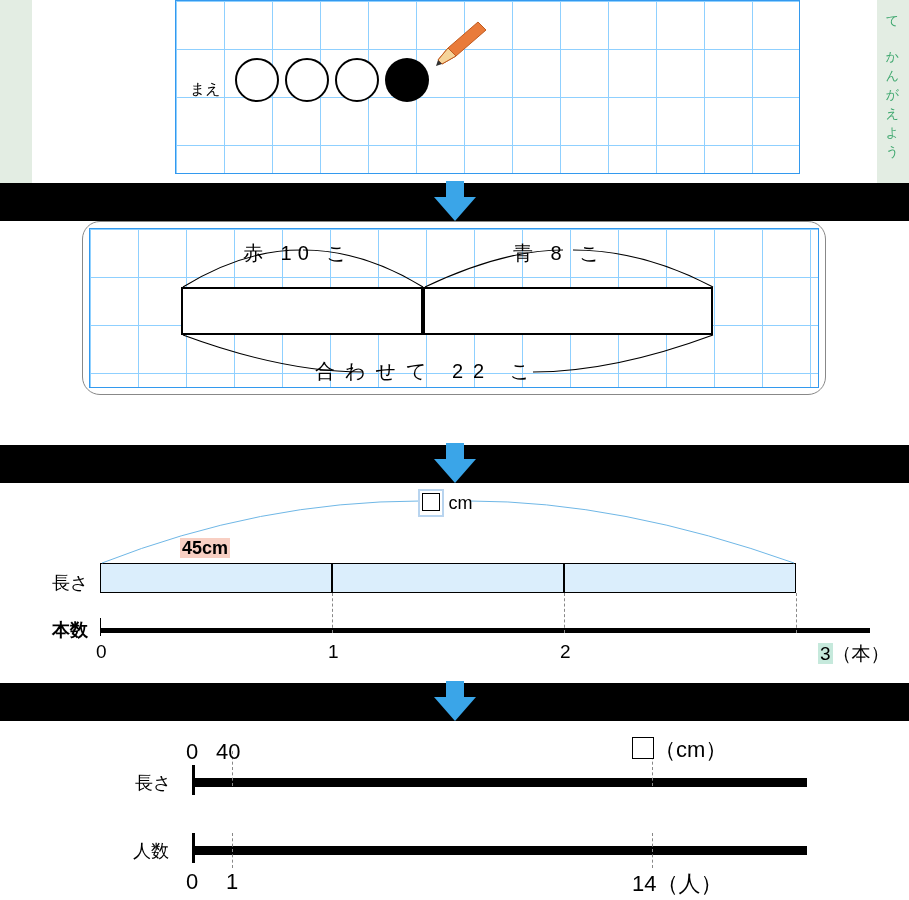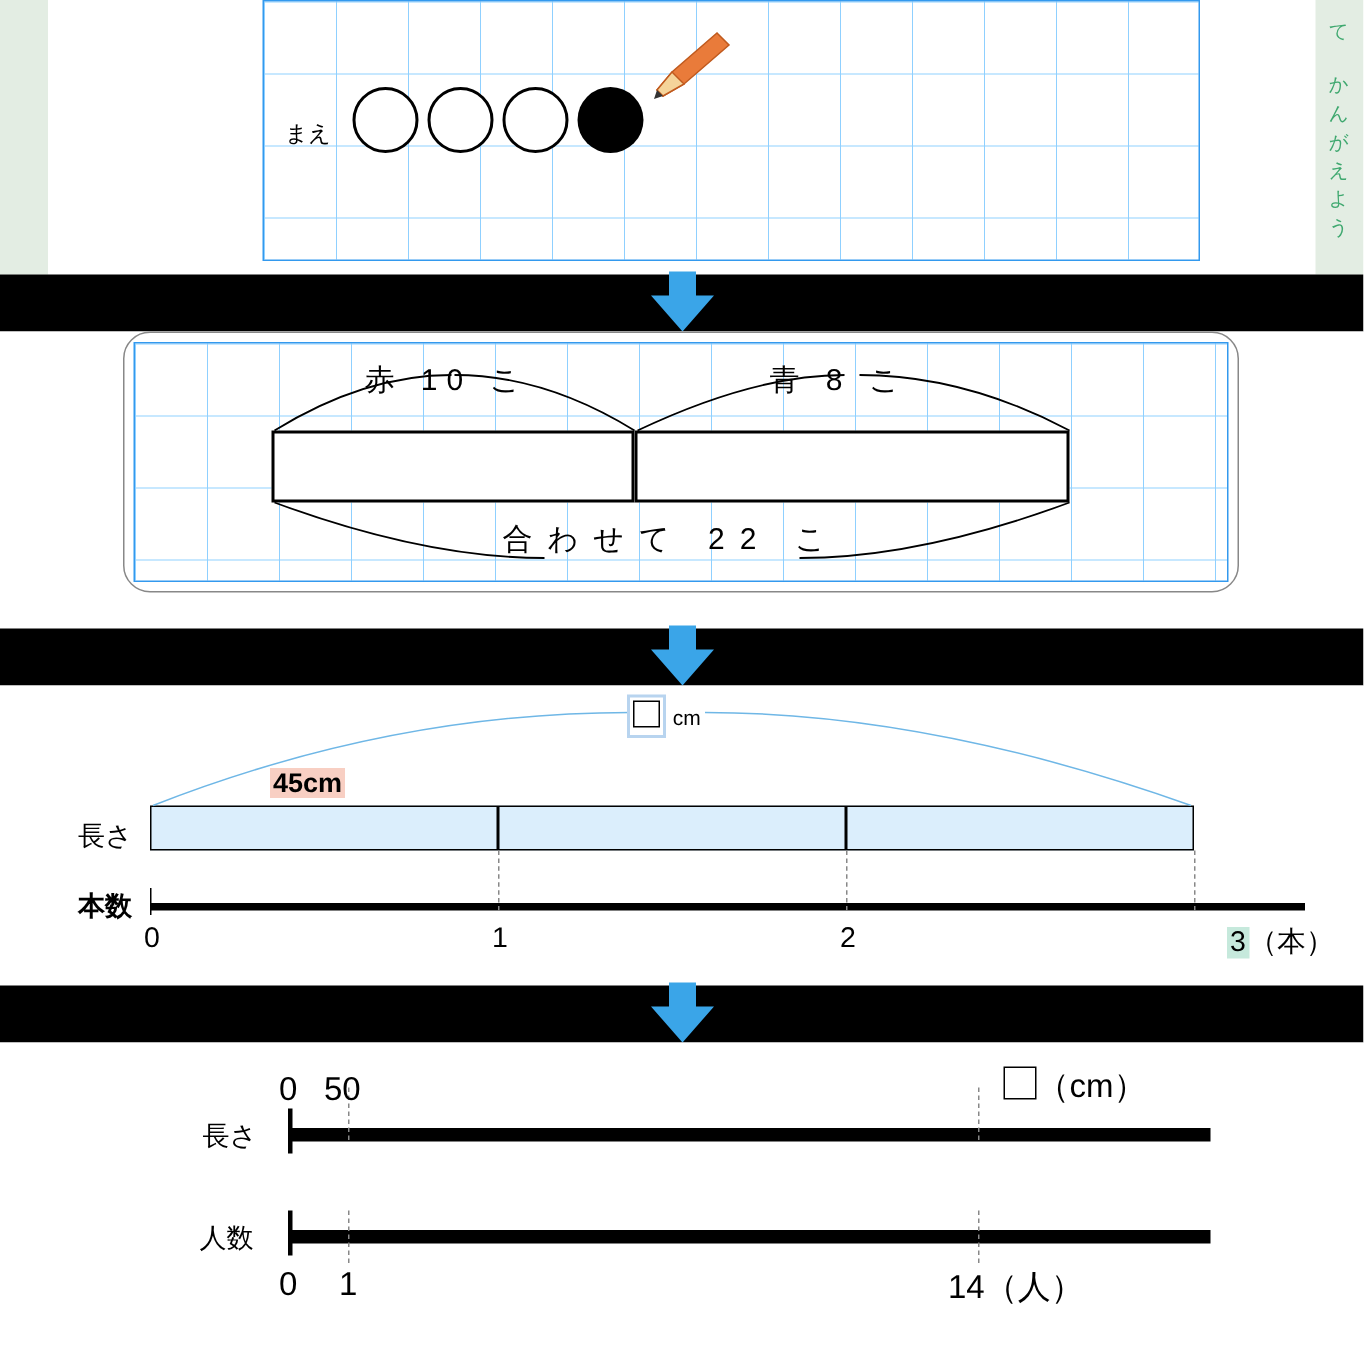--- a/index.html
+++ b/index.html
@@ -20,21 +20,21 @@
     border:1px solid #3399ee;
   }
   .vtext { writing-mode: vertical-rl; font-size: 13px; color: #3fa86f; position: absolute; right: 8px; top: 6px; letter-spacing: 4px; }
   .mae { position: absolute; left: 190px; top: 80px; font-size: 15px; }
   .circles { position: absolute; left: 235px; top: 58px; display: flex; gap: 6px; }
   .circ { width: 44px; height: 44px; border: 2.2px solid #000; border-radius: 50%; background: #fff; }
   .circ-filled { width: 44px; height: 44px; border-radius: 50%; background: #000; }
   .pencil { position: absolute; left: 430px; top: 18px; }
 
   
-  .p2 { height: 198px; }
+  .p2 { height: 224px; }
   .p2-frame { position: absolute; left: 82px; top: 0; width: 744px; height: 174px; border: 1px solid #888; border-radius: 18px; overflow: hidden; }
   .p2-grid { position: absolute; left: 6px; top: 6px; right: 6px; bottom: 6px; }
   .tape-box { position: absolute; border: 2.5px solid #000; background: #fff; }
   .tape-label { position: absolute; font-size: 20px; letter-spacing: 6px; }
 
   
   .p3 { height: 200px; }
   .axis-label { position: absolute; font-size: 18px; }
   .tape3 { position: absolute; border: 1.5px solid #000; background: #dbeefc; }
   .numline { position: absolute; background: #000; height: 5px; }
@@ -88,21 +88,21 @@
     <svg style="position:absolute; left:0; top:0;" width="744" height="174">
       <path d="M100,65 Q160,28 218,28" stroke="#000" fill="none" stroke-width="1.2"></path>
       <path d="M340,65 Q280,28 220,28" stroke="#000" fill="none" stroke-width="1.2"></path>
       <path d="M342,65 Q420,28 480,28" stroke="#000" fill="none" stroke-width="1.2"></path>
       <path d="M630,65 Q560,28 490,28" stroke="#000" fill="none" stroke-width="1.2"></path>
       <path d="M100,113 Q200,150 280,150" stroke="#000" fill="none" stroke-width="1.2"></path>
       <path d="M630,113 Q530,150 450,150" stroke="#000" fill="none" stroke-width="1.2"></path>
     </svg>
     <div class="tape-label" style="left:160px; top:18px;">赤 10 こ</div>
     <div class="tape-label" style="left:430px; top:18px;">青 8 こ</div>
-    <div class="tape-label" style="left:232px; top:124px; letter-spacing:10px;margin-left:20px;">合わせて 22 こ</div>
+    <div class="tape-label" style="left:232px; top:136px; letter-spacing:10px;">合わせて 22 こ</div>
   </div>
 </div>
 
 <div class="black-band">
   <svg class="arrow-down" width="46" height="46">
     <polygon points="14,2 32,2 32,18 44,18 23,42 2,18 14,18" fill="#3aa5e8"></polygon>
   </svg>
 </div>
 
 <div class="panel p3">
@@ -113,21 +113,21 @@
   <div class="tape3" style="left:332px; top:80px; width:232px; height:30px;"></div>
   <div class="tape3" style="left:564px; top:80px; width:232px; height:30px;"></div>
 
   <div style="position:absolute; left:180px; top:55px;font-weight:bold;"><span class="forty5">45cm</span></div>
 
   <svg style="position:absolute; left:0; top:0;" width="909" height="90">
     <path d="M102,80 Q260,18 420,18" stroke="#6fb7e6" fill="none" stroke-width="1"></path>
     <path d="M794,80 Q620,18 470,18" stroke="#6fb7e6" fill="none" stroke-width="1"></path>
   </svg>
   <div style="position:absolute; left:418px; top:6px;">
-    <span class="sq-outer"><span class="sq"></span></span> <span style="font-size:14px;">cm</span>
+    <span class="sq-outer"><span class="sq"></span></span> <span style="font-size:18px;">cm</span>
   </div>
 
   <div class="numline" style="left:100px; top:145px; width:770px;"></div>
   <div class="tick" style="left:100px; top:135px; height:18px;"></div>
   <div class="dashed" style="left:332px; top:110px; height:40px;"></div>
   <div class="dashed" style="left:564px; top:110px; height:40px;"></div>
   <div class="dashed" style="left:796px; top:110px; height:40px;"></div>
 
   <div class="num" style="left:96px; top:158px;">0</div>
   <div class="num" style="left:328px; top:158px;">1</div>
@@ -144,22 +144,22 @@
 <div class="panel p4">
   <div class="axis-label" style="left:135px; top:50px;">長さ</div>
   <div class="axis-label" style="left:133px; top:118px;">人数</div>
 
   <div class="thickline" style="left:192px; top:57px; width:615px;"></div>
   <div style="position:absolute; left:192px; top:44px; width:3px; height:30px; background:#000;"></div>
   <div class="dashed" style="left:232px; top:30px; height:35px;"></div>
   <div class="dashed" style="left:652px; top:30px; height:35px;"></div>
 
   <div class="num" style="left:186px; top:18px; font-size:22px;">0</div>
-  <div class="num" style="left:216px; top:18px; font-size:22px;">50</div>
-  <div style="position:absolute; left:669px; top:14px; font-size:22px;">
+  <div class="num" style="left:216px; top:18px; font-size:22px;">40</div>
+  <div style="position:absolute; left:632px; top:14px; font-size:22px;">
     <span class="sq" style="width:22px;height:22px;"></span><span>（cm）</span>
   </div>
 
   <div class="thickline" style="left:192px; top:125px; width:615px;"></div>
   <div style="position:absolute; left:192px; top:112px; width:3px; height:30px; background:#000;"></div>
   <div class="dashed" style="left:232px; top:112px; height:35px;"></div>
   <div class="dashed" style="left:652px; top:112px; height:35px;"></div>
 
   <div class="num" style="left:186px; top:148px; font-size:22px;">0</div>
   <div class="num" style="left:226px; top:148px; font-size:22px;">1</div>

